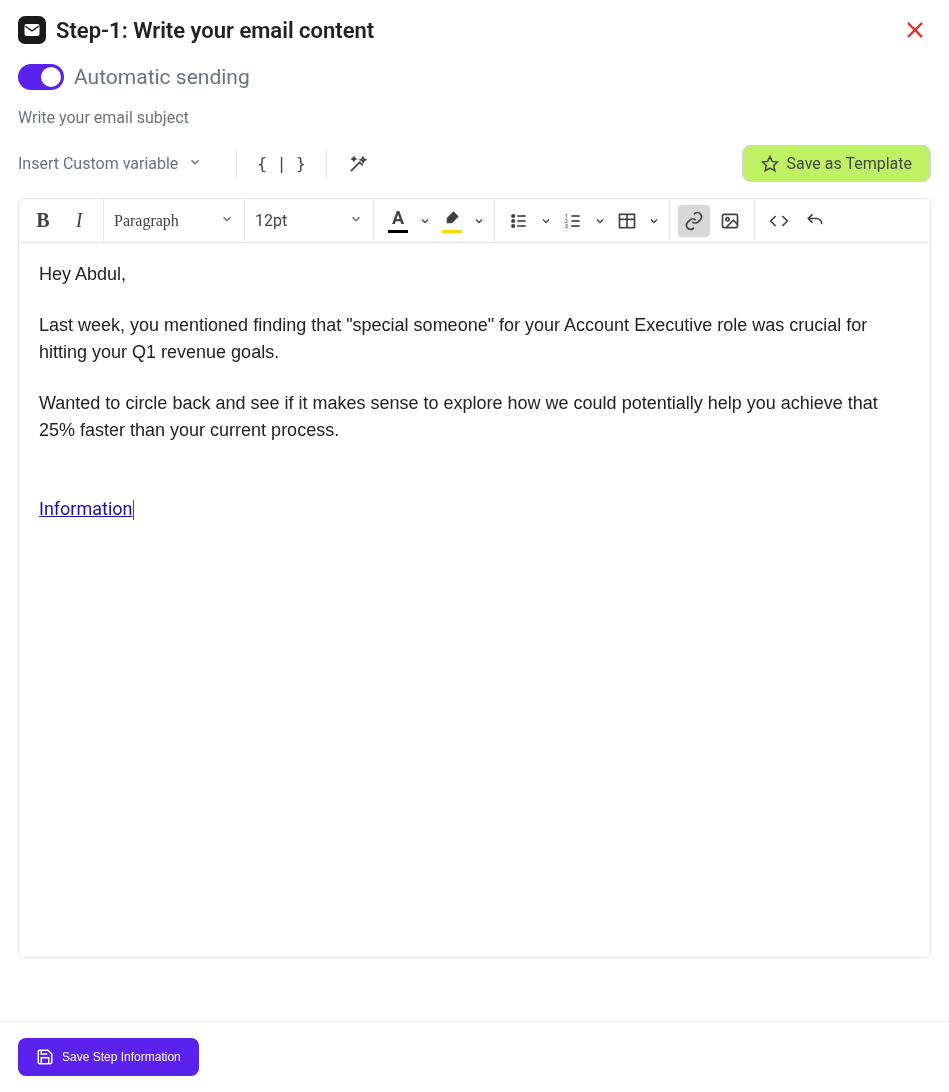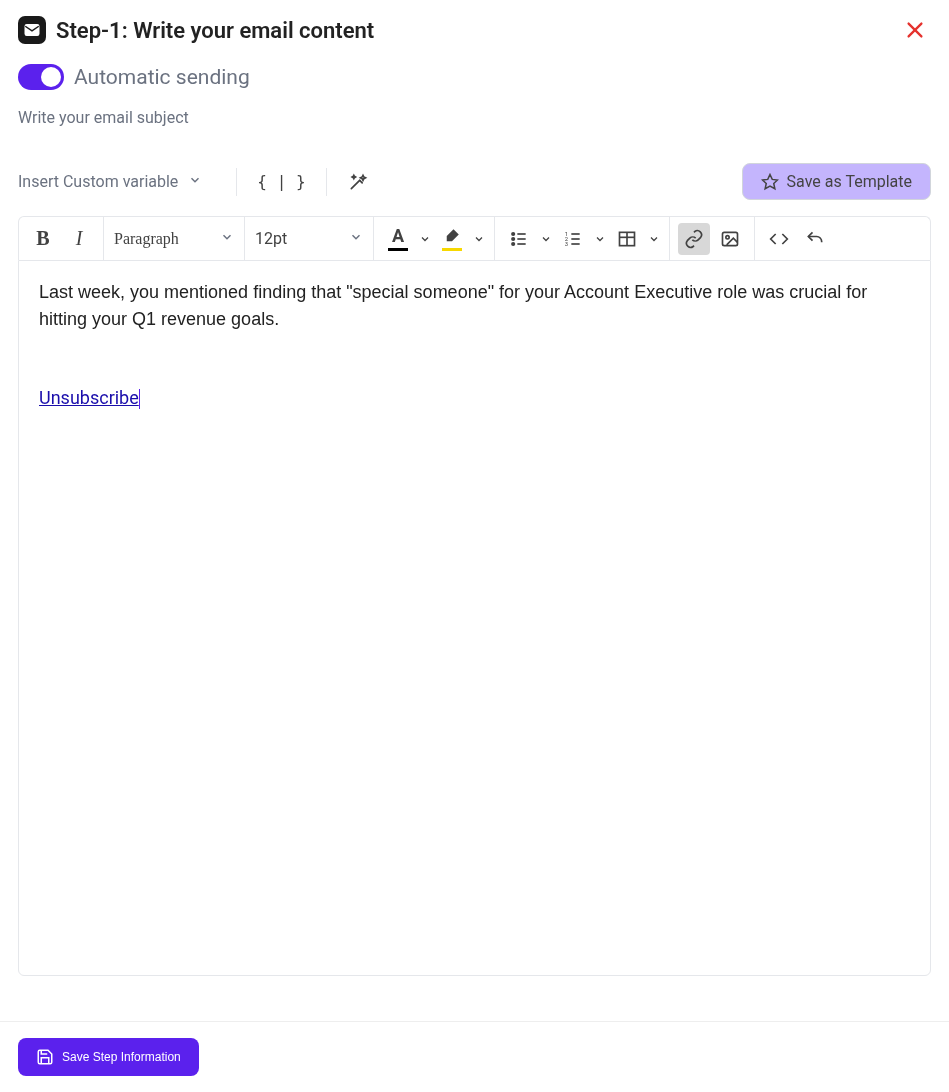--- a/index.html
+++ b/index.html
@@ -54,21 +54,21 @@
   .toggle-knob {
     position:absolute;
     right:3px; top:3px;
     width:20px; height:20px;
     background:#fff;
     border-radius:50%;
   }
   .auto-label { color:#6b7280; font-size:21px; }
 
   .subject-block { padding:0 18px; }
-  .subject-label { color:#6b7280; font-size:16px; margin-bottom:20px; }
+  .subject-label { color:#6b7280; font-size:16px; margin-bottom:2px; }
   .subject-input {
     width:100%;
     border:1px solid #e5e7eb;
     border-radius:8px;
     background:#fafafa;
     padding:10px 14px;
     font-size:16px;
     color:#5b21ed;
     outline:none;
   }
@@ -98,21 +98,21 @@
   .mini-icon-btn svg { width:20px; height:20px; }
   .braces { font-family:monospace; font-size:16px; color:#424242; cursor:pointer; padding:0 6px;}
   .save-template {
     margin-left:auto;
     border:1px solid #d1d5db;
     border-radius:8px;
     padding:8px 18px;
     display:inline-flex; align-items:center;
     color:#444; font-size:16px;
     cursor:pointer;
-    background:#c4b5fd;
+    background:#bef264;
   }
   .save-template svg { width:18px; height:18px; margin-right:8px; }
 
   .toolbar {
     margin:6px 18px 0 18px;
     border:1px solid #e5e7eb;
     border-bottom:none;
     border-top-left-radius:6px;
     border-top-right-radius:6px;
     display:flex; align-items:stretch;
@@ -368,23 +368,25 @@
       <svg viewBox="0 0 24 24" fill="none" stroke="currentColor" stroke-width="2">
           <path d="M9 14L4 9l5-5"></path>
           <path d="M4 9h10a6 6 0 0 1 6 6v1"></path>
         </svg>
     </div>
   </div>
 </div>
 
 <div class="editor-frame">
   <div class="editor" contenteditable="true" style="">
+    <p>Hey Abdul,</p>
     <p>Last week, you mentioned finding that "special someone" for your Account Executive role was crucial for hitting your Q1 revenue goals.</p>
+    <p>Wanted to circle back and see if it makes sense to explore how we could potentially help you achieve that 25% faster than your current process.</p>
     <p class="nomargin">&nbsp;</p>
-    <p class="nomargin"><a href="#" class="unsublink">Unsubscribe</a><span class="cursor-caret"></span></p>
+    <p class="nomargin"><a href="#" class="unsublink">Information</a><span class="cursor-caret"></span></p>
   </div>
 </div>
 
 <div class="footer">
   <button class="save-step">
     <svg viewBox="0 0 24 24" fill="none" stroke="currentColor" stroke-width="2">
         <path d="M19 21H5a2 2 0 0 1-2-2V5a2 2 0 0 1 2-2h11l5 5v11a2 2 0 0 1-2 2z"></path>
         <polyline points="17 21 17 13 7 13 7 21"></polyline>
         <polyline points="7 3 7 8 15 8"></polyline>
       </svg>

